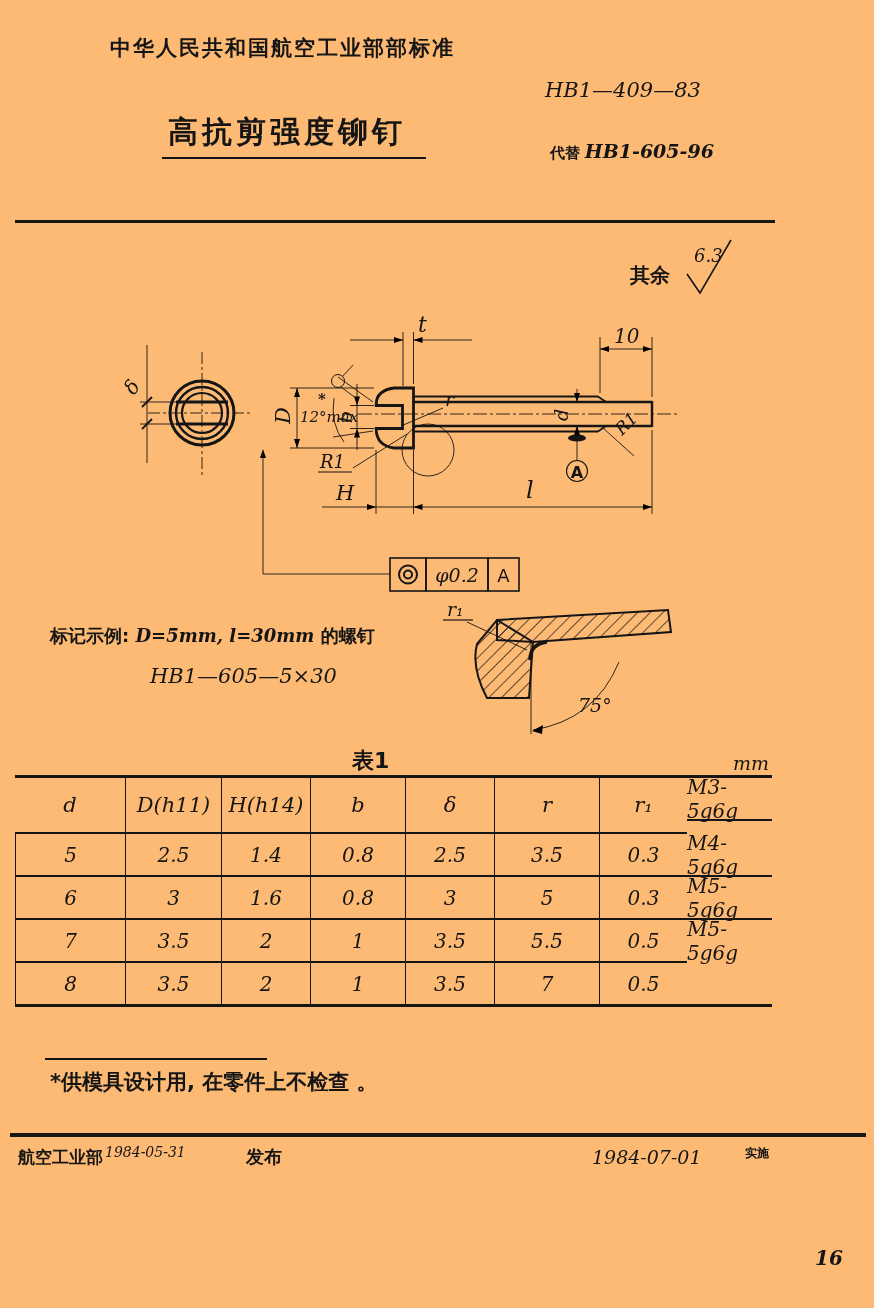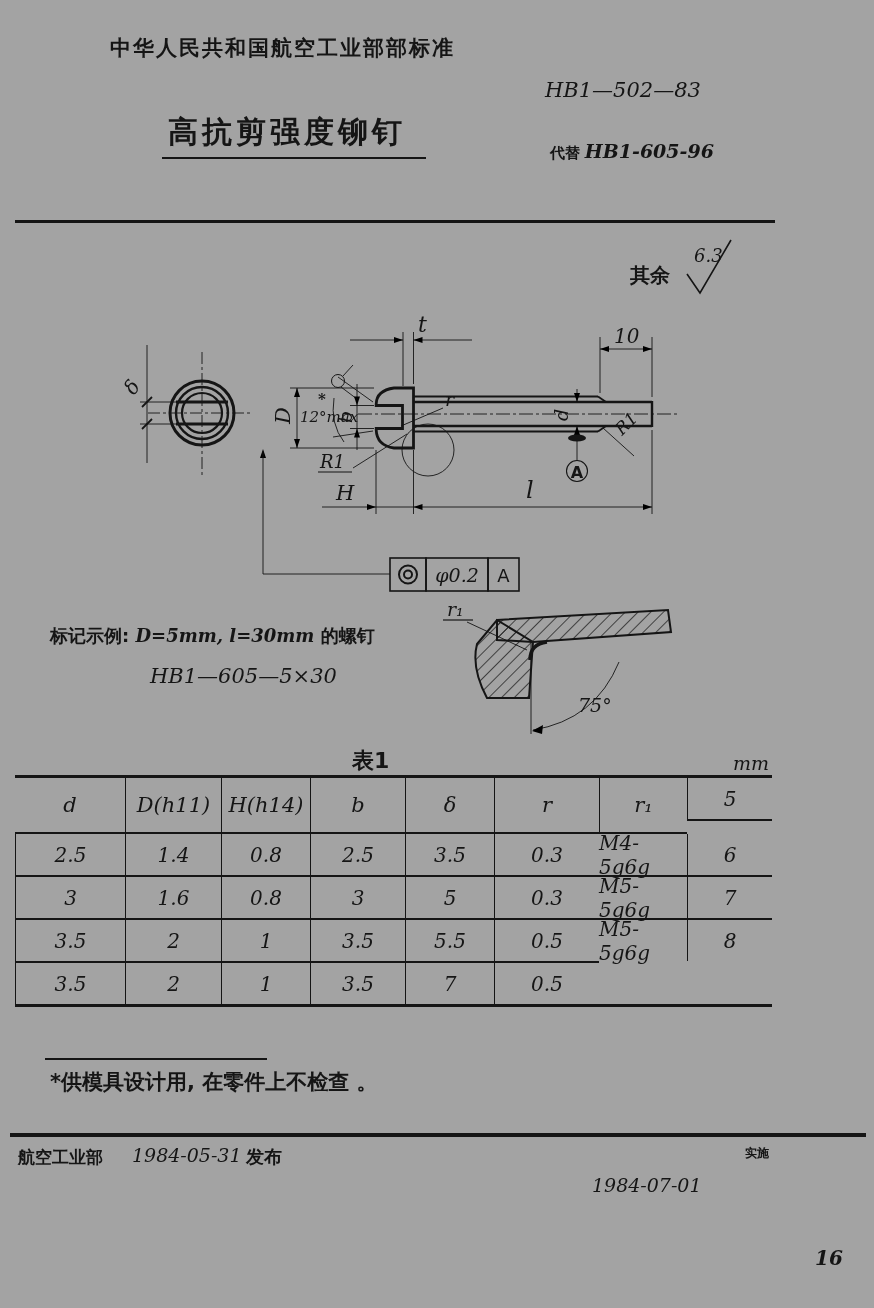--- a/index.html
+++ b/index.html
@@ -1,17 +1,17 @@
 <!DOCTYPE html>
 <html><head>
 <meta charset="utf-8">
 <style>
   html,body{margin:0;padding:0;background:#888;}
   #page{
-    position:relative; width:874px; height:1308px; background:#a3a3a3;
+    position:relative; width:874px; height:1308px; background:#fdba74;
     font-family:"DejaVu Sans", sans-serif; color:#151515; overflow:hidden;
     margin:0 auto;
   }
   .abs{position:absolute;}
   .print-bold{font-family:"DejaVu Sans",sans-serif; font-weight:bold;}
   .hand{font-family:"DejaVu Serif",serif; font-style:italic;}
   .hline{background:#151515;}
   
   #org-title{left:110px; top:34px; font-size:21px; letter-spacing:2px;}
   #std-no{left:545px; top:78px; font-size:21px;}
@@ -37,35 +37,35 @@
   #tbl .c.fc{border-left:none;}
   #tbl .c.hd{height:54px; font-size:21px;}
   #tbl .c.dt{height:41px;}
   #tbl .c.lr{border-bottom:none;}
   
   #footnote-rule{left:45px; top:1058px; width:222px; height:2px;}
   #footnote{left:50px; top:1068px; font-size:21px; font-weight:bold;}
   
   #footer-rule{left:10px; top:1133px; width:856px; height:4px;}
   #f-org{left:18px; top:1146px; font-size:17px;}
-  #f-rdate{left:132px; top:1144px; font-size:19px;}
+  #f-rdate{left:105px; top:1144px; font-size:14px;}
   #f-rlabel{left:246px; top:1145px; font-size:18px;}
-  #f-idate{left:592px; top:1146px; font-size:19px;margin-top:28px;}
+  #f-idate{left:592px; top:1146px; font-size:19px;}
   #f-ilabel{left:745px; top:1145px; font-size:12px;}
   #page-num{left:815px; top:1246px; font-size:20px; font-weight:bold;}
   svg text{fill:#151515;}
   .dimtxt{font-family:"DejaVu Serif",serif; font-style:italic;}
 </style>
 </head>
 <body>
 
 <div id="page">
 
   <div class="abs print-bold" id="org-title">中华人民共和国航空工业部部标准</div>
-  <div class="abs hand" id="std-no">HB1—502—83</div>
+  <div class="abs hand" id="std-no">HB1—409—83</div>
   <div class="abs print-bold" id="doc-title1">高抗剪强度铆钉</div>
   <div class="abs hline" id="title-underline"></div>
   <div class="abs" id="replaces">
     <span class="print-bold">代替</span>
     <span class="num">HB1-605-96</span>
   </div>
   <div class="abs hline" id="top-rule"></div>
 
   <svg class="abs" style="left:0;top:230px;" width="874" height="380" viewBox="0 230 874 380">
 
@@ -235,20 +235,21 @@
   <div class="abs" id="tbl-unit">mm</div>
   <div class="abs" id="tbl">
     <div class="c hd fc">d</div>
     <div class="c hd">D(h11)</div>
     <div class="c hd">H(h14)</div>
     <div class="c hd">b</div>
     <div class="c hd">δ</div>
     <div class="c hd">r</div>
     <div class="c hd">r₁</div>
 
+    <div class="c dt fc">M3-5g6g</div>
     <div class="c dt">5</div>
     <div class="c dt">2.5</div>
     <div class="c dt">1.4</div>
     <div class="c dt">0.8</div>
     <div class="c dt">2.5</div>
     <div class="c dt">3.5</div>
     <div class="c dt">0.3</div>
 
     <div class="c dt fc">M4-5g6g</div>
     <div class="c dt">6</div>

